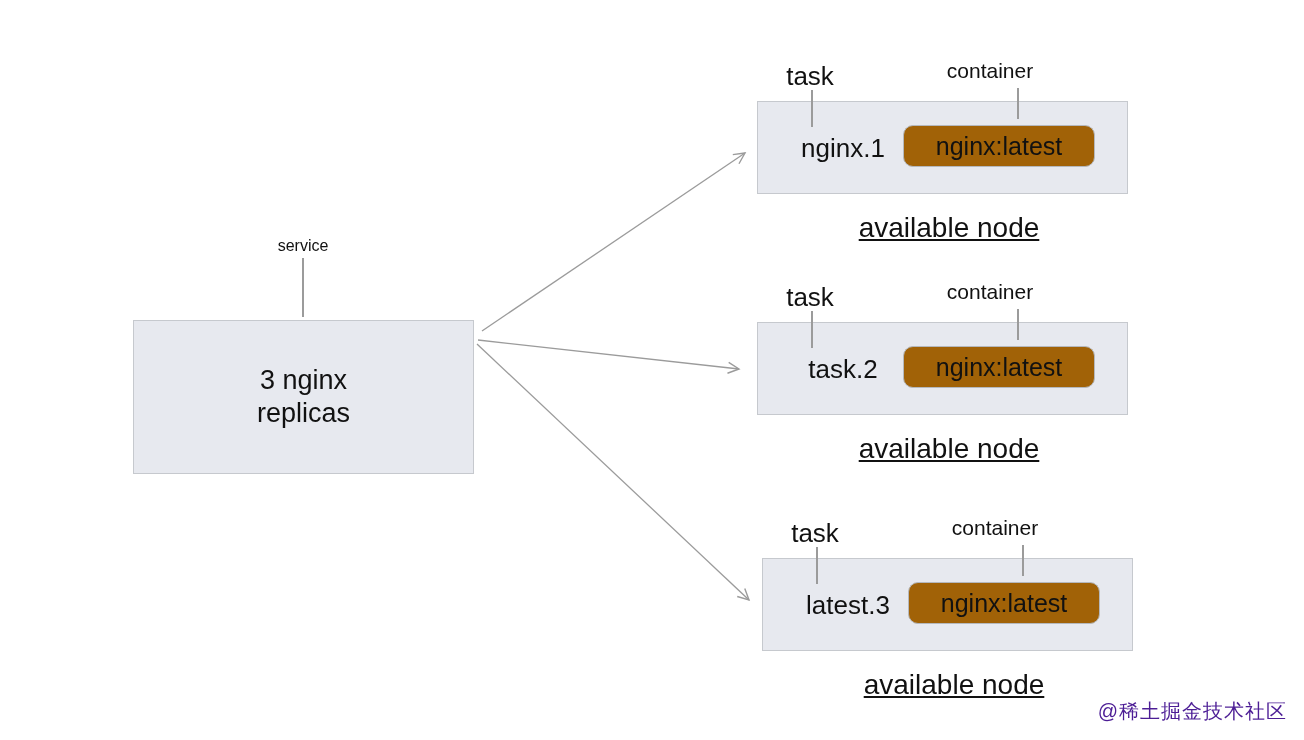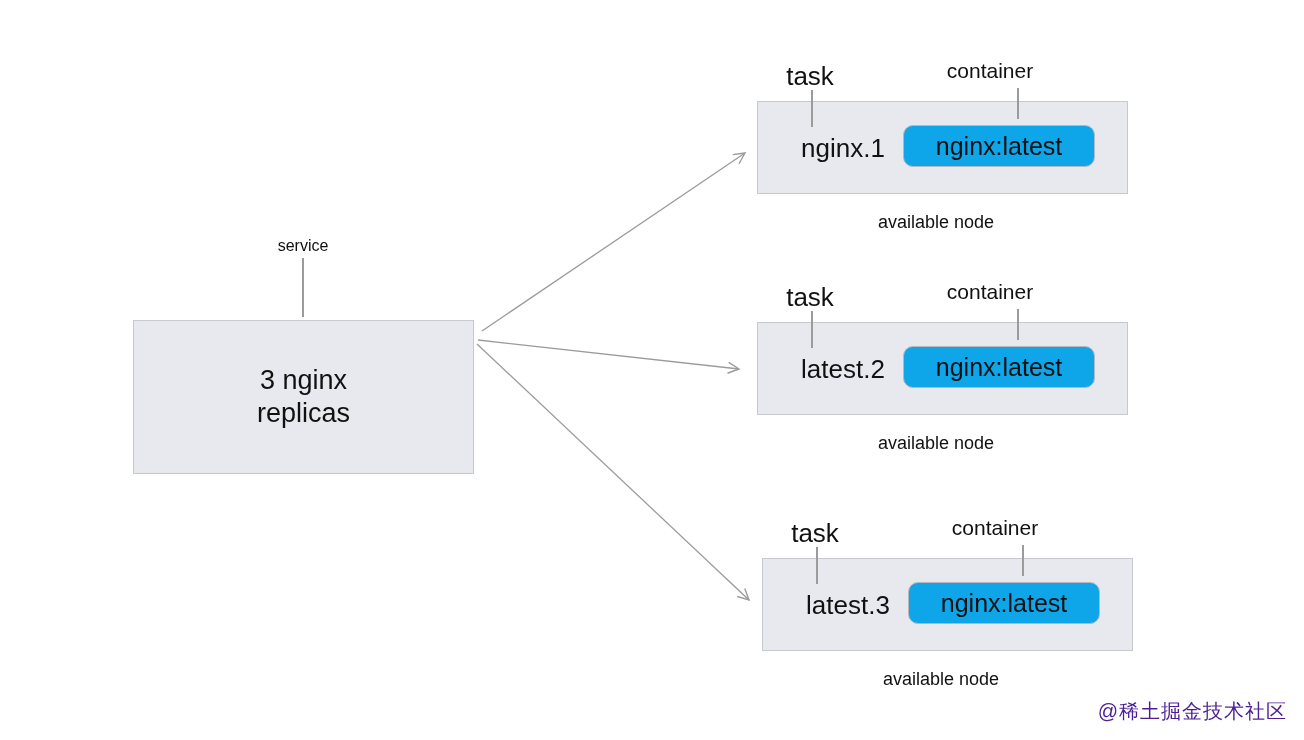--- a/index.html
+++ b/index.html
@@ -51,25 +51,25 @@
   .n-cont-lbl  { position: absolute; left: 233px; top: -2px; transform: translateX(-50%); font-size: 21px; white-space: nowrap; z-index: 4; }
   .n-task-line { position: absolute; left: 54px;  top: 29px; height: 37px; width: 1.5px; background: #9b9b9b; z-index: 2; }
   .n-cont-line { position: absolute; left: 260px; top: 27px; height: 31px; width: 1.5px; background: #9b9b9b; z-index: 2; }
   .n-box { position: absolute; left: 0; top: 40px; width: 371px; height: 93px; background: #e7e9ef; border: 1px solid #c6c9ce; z-index: 1; }
   .n-task-name {
     position: absolute; left: 52px; top: 87px; transform: translate(-50%, -50%);
     font-size: 26px; white-space: nowrap; z-index: 3; margin-left: 34px;
   }
   .n-pill {
     position: absolute; left: 146px; top: 64px; width: 192px; height: 42px;
-    background: #0ea5e9; border: 1.5px solid #b5b8bd; border-radius: 10px;
+    background: #a16207; border: 1.5px solid #b5b8bd; border-radius: 10px;
     display: flex; align-items: center; justify-content: center;
     font-size: 25px; white-space: nowrap; z-index: 3;
   }
-  .n-avail { position: absolute; left: 179px; top: 151px; transform: translateX(-50%); font-size: 18px; white-space: nowrap; }
+  .n-avail { position: absolute; left: 192px; top: 151px; transform: translateX(-50%); font-size: 28px; white-space: nowrap; text-decoration: underline; }
   
   .arrow-layer { position: absolute; left: 0; top: 0; width: 1304px; height: 740px; z-index: 0; }
   
   .watermark {
     position: absolute; right: 17px; top: 698px;
     font-size: 20px; color: #4c1d95; white-space: nowrap; letter-spacing: 1px;
   }
 </style>
 </head>
 <body>
@@ -106,21 +106,21 @@
     </div>
     <div class="n-avail">available node</div>
   </div>
 
   <div class="node node-2">
     <div class="n-task-lbl">task</div>
     <div class="n-cont-lbl">container</div>
     <div class="n-task-line"></div>
     <div class="n-cont-line"></div>
     <div class="n-box"></div>
-    <div class="n-task-name">latest.2</div>
+    <div class="n-task-name">task.2</div>
     <div class="n-pill">
       <span>nginx:latest</span>
     </div>
     <div class="n-avail">available node</div>
   </div>
 
   <div class="node node-3">
     <div class="n-task-lbl">task</div>
     <div class="n-cont-lbl">container</div>
     <div class="n-task-line"></div>

